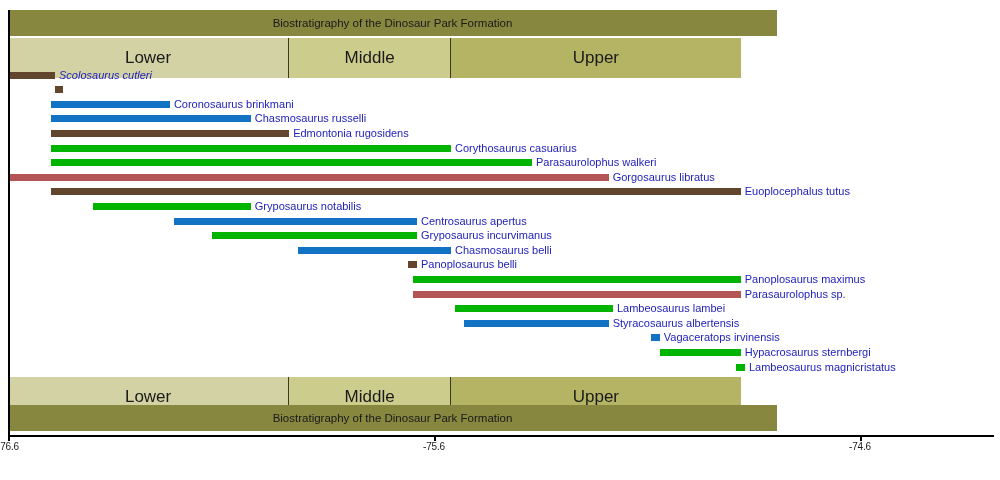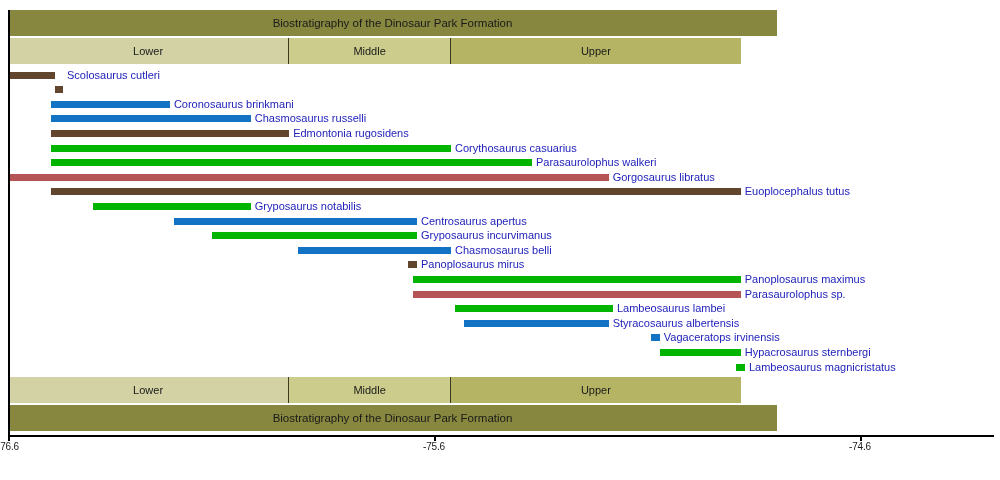--- a/index.html
+++ b/index.html
@@ -27,23 +27,23 @@
     display:flex;align-items:center;justify-content:center;
     color:#1a1a1a;font-size:11.5px;white-space:nowrap;
   }
   .title-top{top:10px;}
   .title-bottom{top:405px;}
 
   .member-row{position:absolute;left:8px;width:769px;height:26px;display:flex;}
   .member-top{top:38px;}
   .member-bottom{top:377px;}
   .member{
-    box-sizing:border-box;height:26px;
+    box-sizing:border-box;height:40px;
     display:flex;align-items:center;justify-content:center;
-    color:#1a1a1a;font-size:11px;white-space:nowrap;
+    color:#1a1a1a;font-size:17px;white-space:nowrap;
     border-right:1px solid #3a3a20;
   }
   .member:last-child{border-right:none;}
 
   
   .row{position:absolute;left:0;height:14px;width:1000px;}
   .bar{
     position:absolute;top:3.5px;height:7px;min-width:4px;border-radius:0;
   }
   .taxon-label{
@@ -66,21 +66,21 @@
         <span>Middle</span>
       </div>
       <div class="member" style="background: rgb(180, 180, 100); width: 289.68px;">
         <span>Upper</span>
       </div>
     </div>
 
   <div id="rows">
       <div class="row" style="top: 68px;">
         <div class="bar" style="left: 8px; width: 46.86px; background: rgb(97, 69, 44);"></div>
-        <div class="taxon-label" style="left: 67px; color: rgb(34, 34, 187);">Scolosaurus cutleri</div>
+        <div class="taxon-label" style="left: 59px; color: rgb(34, 34, 187); font-style: italic;">Scolosaurus cutleri</div>
       </div>
       <div class="row" style="top: 82.6px;">
         <div class="bar" style="left: 54.86px; width: 8.52px; background: rgb(97, 69, 44);"></div>
       </div>
       <div class="row" style="top: 97.2px;">
         <div class="bar" style="left: 50.6px; width: 119.28px; background: rgb(18, 114, 196);"></div>
         <div class="taxon-label" style="left: 173.88px; color: rgb(34, 34, 187);">Coronosaurus brinkmani</div>
       </div>
       <div class="row" style="top: 111.8px; text-align: right;">
         <div class="bar" style="left: 50.6px; width: 200.22px; background: rgb(18, 114, 196);"></div>
@@ -117,21 +117,21 @@
       <div class="row" style="top: 228.6px;">
         <div class="bar" style="left: 212.48px; width: 204.48px; background: rgb(0, 180, 0);"></div>
         <div class="taxon-label" style="left: 420.96px; color: rgb(34, 34, 187);">Gryposaurus incurvimanus</div>
       </div>
       <div class="row" style="top: 243.2px;">
         <div class="bar" style="left: 297.68px; width: 153.36px; background: rgb(18, 114, 196);"></div>
         <div class="taxon-label" style="left: 455.04px; color: rgb(34, 34, 187);">Chasmosaurus belli</div>
       </div>
       <div class="row" style="top: 257.8px;">
         <div class="bar" style="left: 408.44px; width: 8.52px; background: rgb(97, 69, 44);"></div>
-        <div class="taxon-label" style="left: 420.96px; color: rgb(34, 34, 187);">Panoplosaurus mirus</div>
+        <div class="taxon-label" style="left: 420.96px; color: rgb(34, 34, 187);">Panoplosaurus belli</div>
       </div>
       <div class="row" style="top: 272.4px;">
         <div class="bar" style="left: 412.7px; width: 328.02px; background: rgb(0, 180, 0);"></div>
         <div class="taxon-label" style="left: 744.72px; color: rgb(34, 34, 187);">Panoplosaurus maximus</div>
       </div>
       <div class="row" style="top: 287px;">
         <div class="bar" style="left: 412.7px; width: 328.02px; background: rgb(180, 84, 84);"></div>
         <div class="taxon-label" style="left: 744.72px; color: rgb(34, 34, 187);">Parasaurolophus sp.</div>
       </div>
       <div class="row" style="top: 301.6px;">

